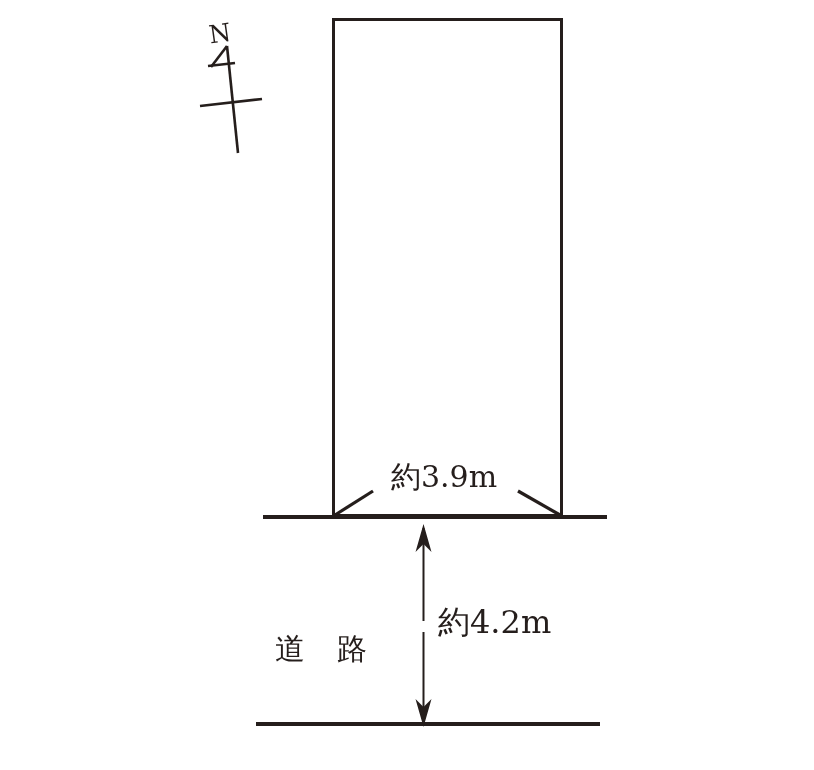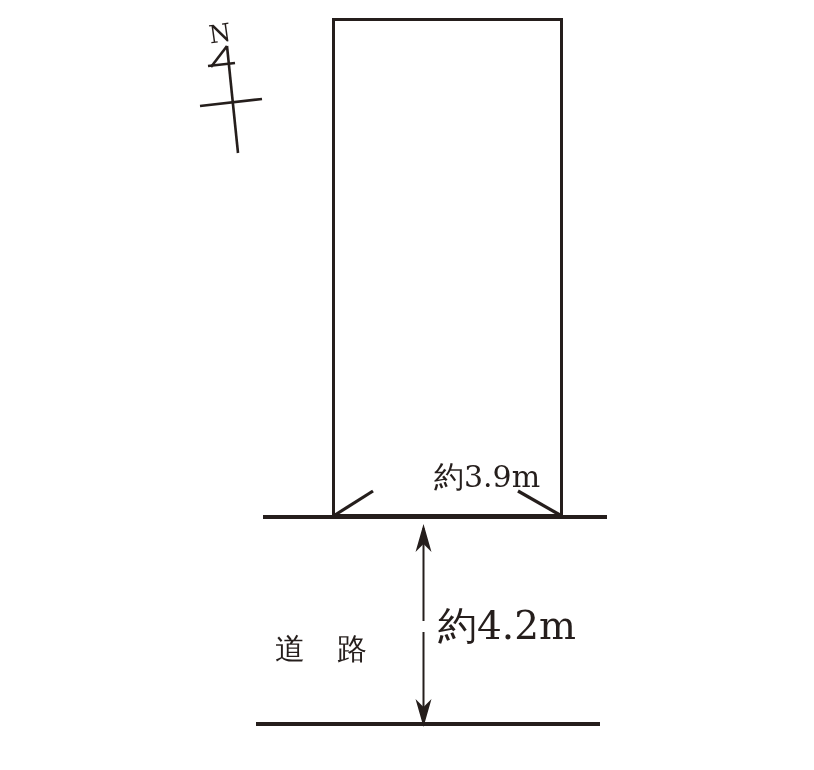--- a/index.html
+++ b/index.html
@@ -32,32 +32,31 @@
   .north-label {
     left: 209px;
     top: 21px;
     font-size: 25px;
     transform: rotate(-8deg);
   }
   .frontage-label {
     left: 391px;
     top: 462px;
     font-size: 30px;
-    margin-left: 43px;
   }
   .road-label {
     left: 275px;
     top: 634px;
     font-size: 30px;
     letter-spacing: 1px;
   }
   .road-width-label {
     left: 438px;
     top: 606px;
-    font-size: 39px;
+    font-size: 32px;
   }
 </style>
 </head>
 <body>
 
 <div class="canvas">
 
   <svg class="drawing-svg" viewBox="0 0 814 770" xmlns="http://www.w3.org/2000/svg">
     <g stroke="#251e1c" fill="none" stroke-linecap="butt">
 

